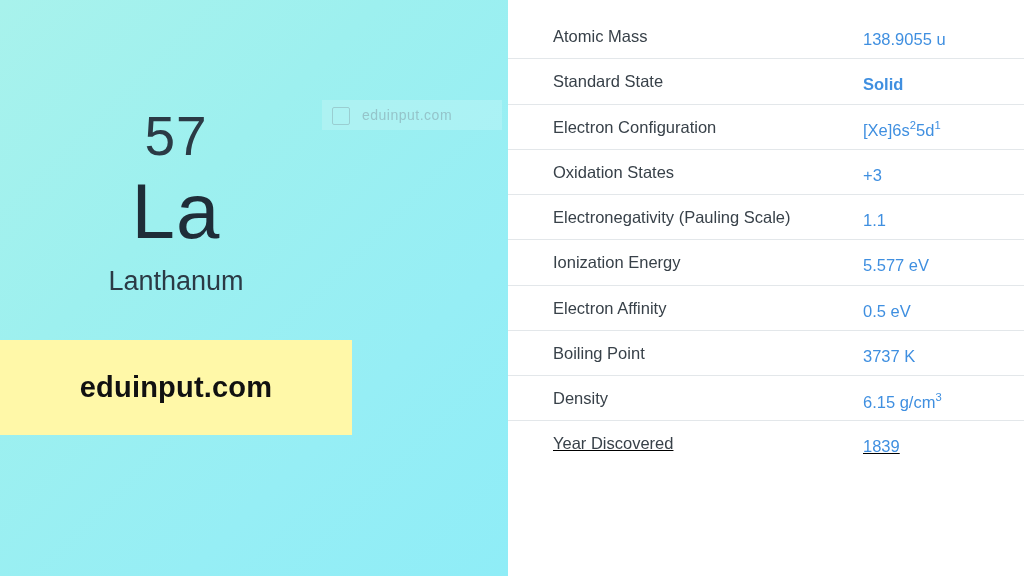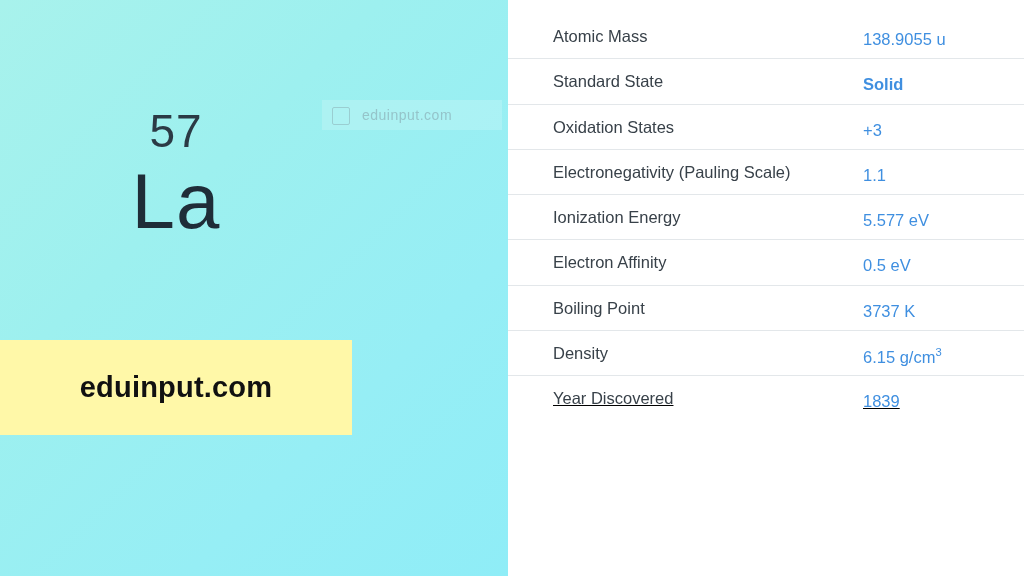--- a/index.html
+++ b/index.html
@@ -54,21 +54,21 @@
   }
   .element-block {
     position: absolute;
     left: 0;
     top: 106px;
     width: 352px;
     text-align: center;
     color: #2c3e50;
   }
   .atomic-number {
-    font-size: 46px;
+    font-size: 55px;
     font-weight: 400;
     color: #2b3a45;
     line-height: 1.1;
     letter-spacing: 1px;
   }
   .symbol {
     font-size: 78px;
     font-weight: 400;
     color: #1f2d38;
     line-height: 1.15;
@@ -148,39 +148,44 @@
   <div class="left-panel">
 
     <div class="watermark">
       <span class="wm-icon"></span>
       <span>eduinput.com</span>
     </div>
 
     <div class="element-block">
       <div class="atomic-number">57</div>
       <div class="symbol">La</div>
+      <div class="element-name">Lanthanum</div>
     </div>
 
     <div class="brand-bar">
       <span class="brand-text">eduinput.com</span>
     </div>
   </div>
 
   <div class="right-panel">
     <table class="prop-table">
       <tbody id="prop-rows">
           <tr>
             <td class="prop-label">Atomic Mass</td>
             <td class="prop-value">138.9055 u</td>
           </tr>
           <tr>
             <td class="prop-label">Standard State</td>
             <td class="prop-value bold">Solid</td>
           </tr>
           <tr>
+            <td class="prop-label">Electron Configuration</td>
+            <td class="prop-value">[Xe]6s<sup>2</sup>5d<sup>1</sup></td>
+          </tr>
+          <tr>
             <td class="prop-label">Oxidation States</td>
             <td class="prop-value">+3</td>
           </tr>
           <tr>
             <td class="prop-label">Electronegativity (Pauling Scale)</td>
             <td class="prop-value">1.1</td>
           </tr>
           <tr>
             <td class="prop-label">Ionization Energy</td>
             <td class="prop-value">5.577 eV</td>

